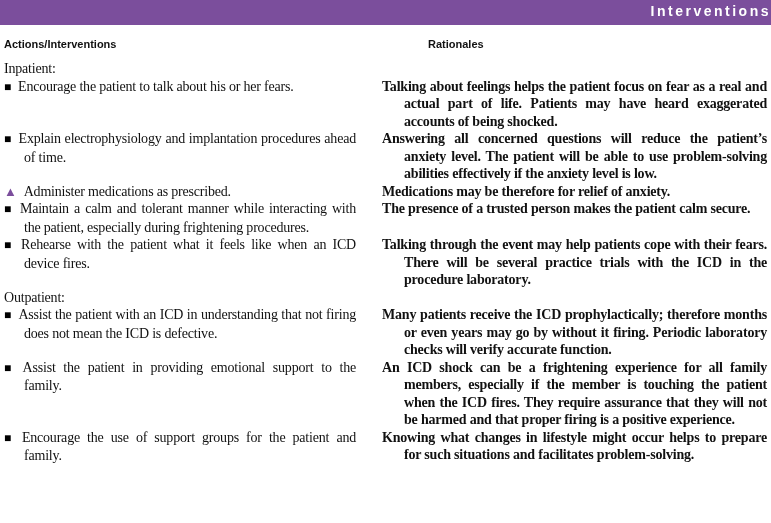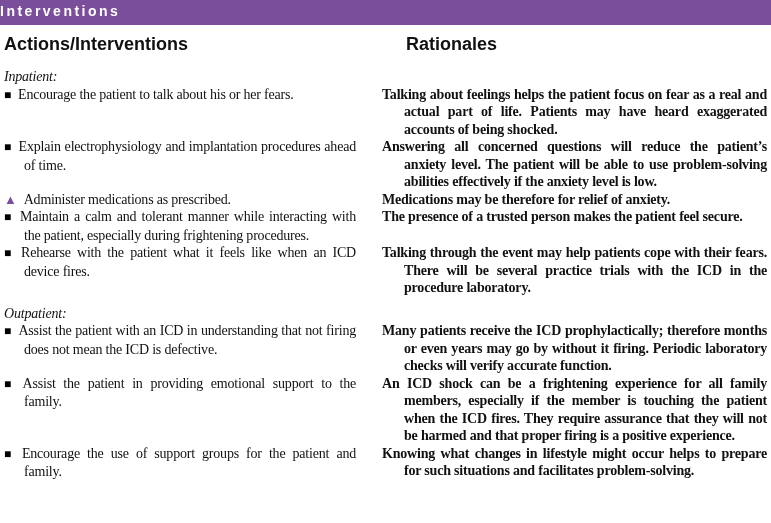--- a/index.html
+++ b/index.html
@@ -7,41 +7,39 @@
     width: 771px;
     font-family: "Liberation Serif", serif;
     font-size: 14px;
     line-height: 17.5px;
     letter-spacing: -0.2px;
     color: #111111;
   }
   .titlebar {
     background: #7B4E9C;
     color: #ffffff;
-    text-align: left;
+    text-align: right;
     font-family: "Liberation Sans", sans-serif;
     font-weight: bold;
     font-size: 14px;
     letter-spacing: 2.5px;
     padding: 3px 0 4px 0;
   }
   .colheads {
     display: grid;
     grid-template-columns: 352px 1fr;
-    column-gap: 50px;
+    column-gap: 72px;
     padding: 11px 4px 7px 4px;
     font-family: "Liberation Sans", sans-serif;
     font-weight: bold;
-    font-size: 18px;
+    font-size: 11px;
     letter-spacing: 0;
   }
   .section-heading {
-    font-style: italic;
     padding: 0 4px;
-    margin-top: 8px;
   }
   .row {
     display: grid;
     grid-template-columns: 352px 1fr;
     column-gap: 26px;
     padding: 0 4px;
     align-items: start;
   }
   .action {
     padding-left: 20px;
@@ -83,21 +81,21 @@
     <div class="row">
       <div class="action"><span class="bullet">■</span><span>Explain electrophysiology and implantation procedures ahead of time.</span></div>
       <div class="rationale">Answering all concerned questions will reduce the patient’s anxiety level. The patient will be able to use problem-solving abilities effectively if the anxiety level is low.</div>
     </div>
     <div class="row">
       <div class="action"><span class="bullet triangle" style="color: rgb(123, 78, 156);">▲</span><span>Administer medications as prescribed.</span></div>
       <div class="rationale">Medications may be therefore for relief of anxiety.</div>
     </div>
     <div class="row">
       <div class="action"><span class="bullet">■</span><span>Maintain a calm and tolerant manner while interacting with the patient, especially during frightening procedures.</span></div>
-      <div class="rationale">The presence of a trusted person makes the patient feel secure.</div>
+      <div class="rationale">The presence of a trusted person makes the patient calm secure.</div>
     </div>
     <div class="row">
       <div class="action"><span class="bullet">■</span><span>Rehearse with the patient what it feels like when an ICD device fires.</span></div>
       <div class="rationale">Talking through the event may help patients cope with their fears. There will be several practice trials with the ICD in the procedure laboratory.</div>
     </div>
     <div class="section-heading">Outpatient:</div>
     <div class="row">
       <div class="action"><span class="bullet">■</span><span>Assist the patient with an ICD in understanding that not firing does not mean the ICD is defective.</span></div>
       <div class="rationale">Many patients receive the ICD prophylactically; therefore months or even years may go by without it firing. Periodic laboratory checks will verify accurate function.</div>
     </div>

